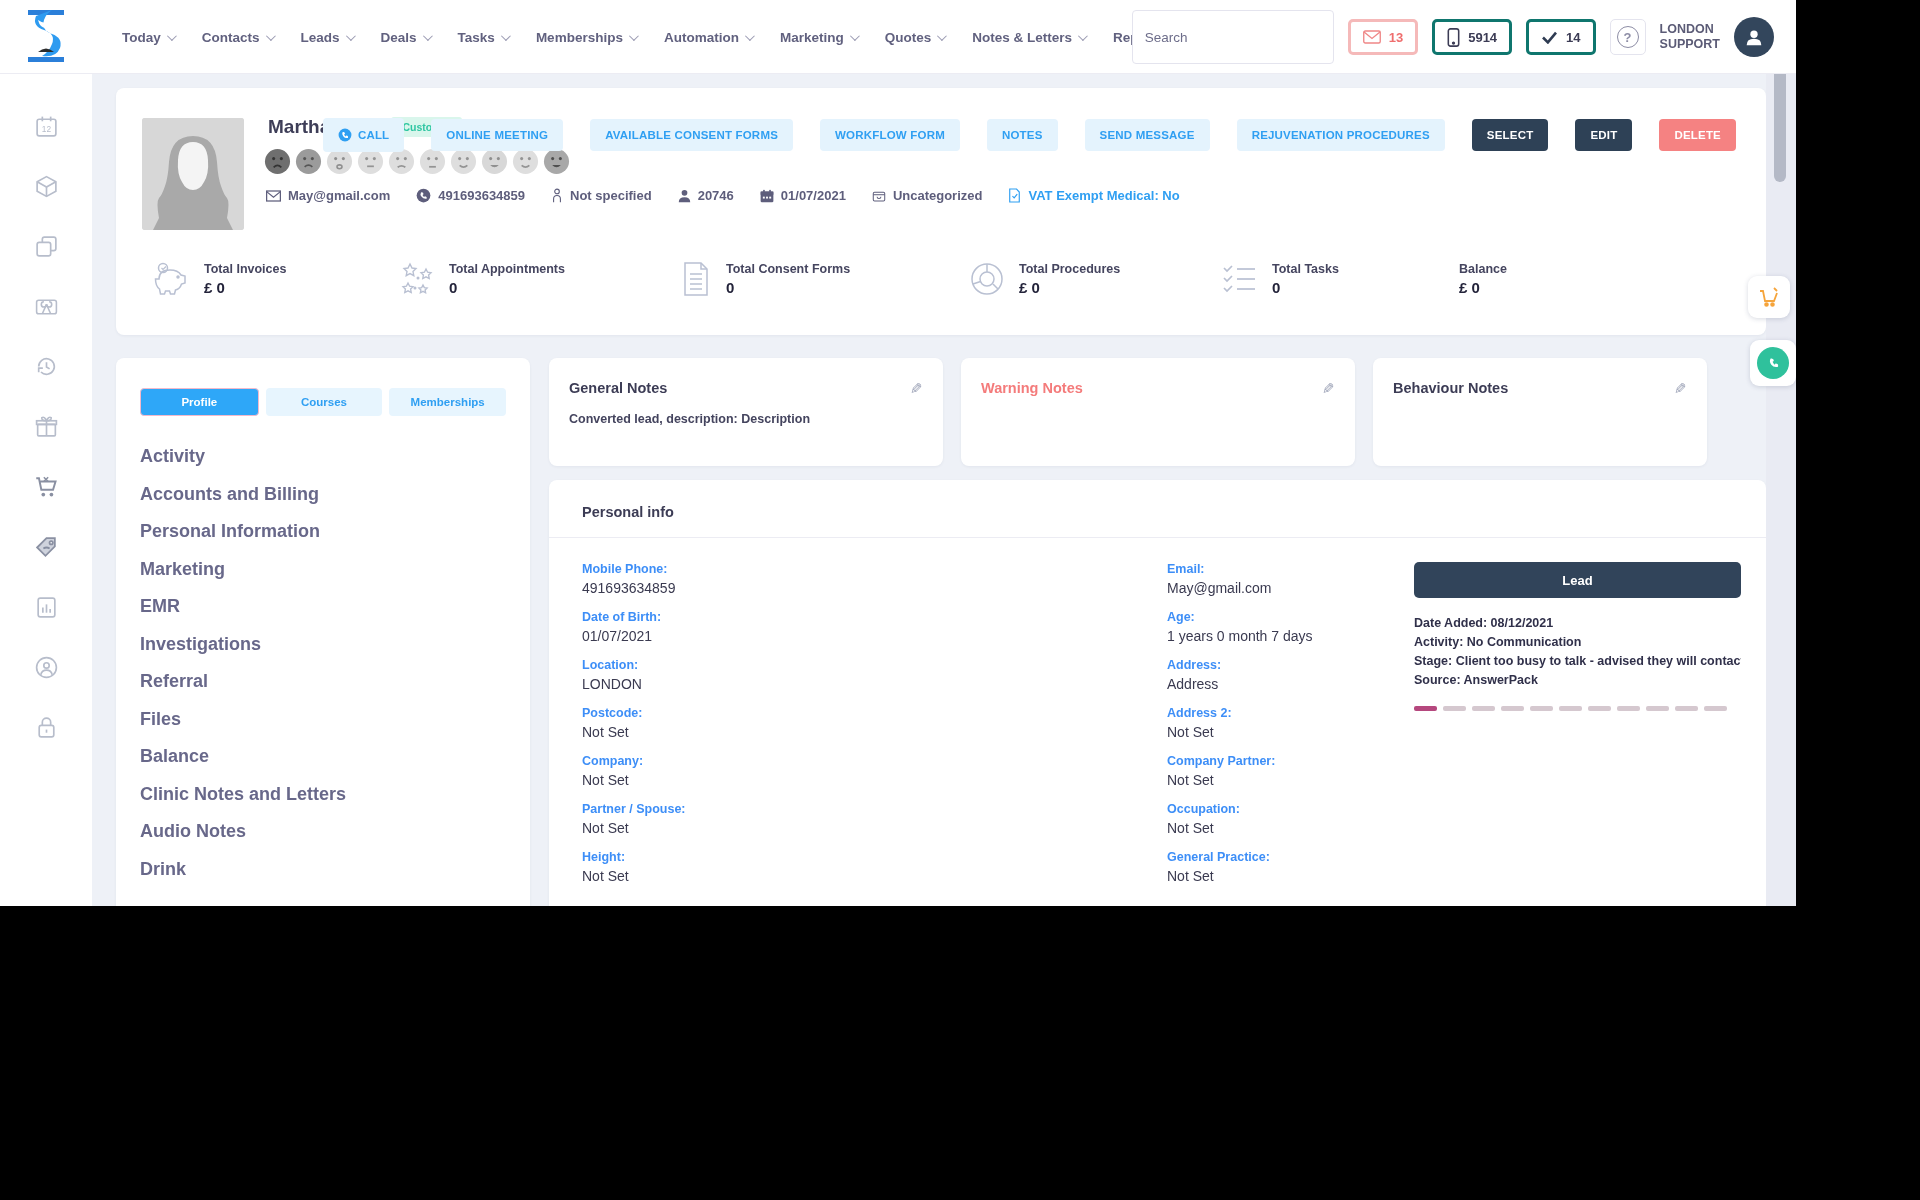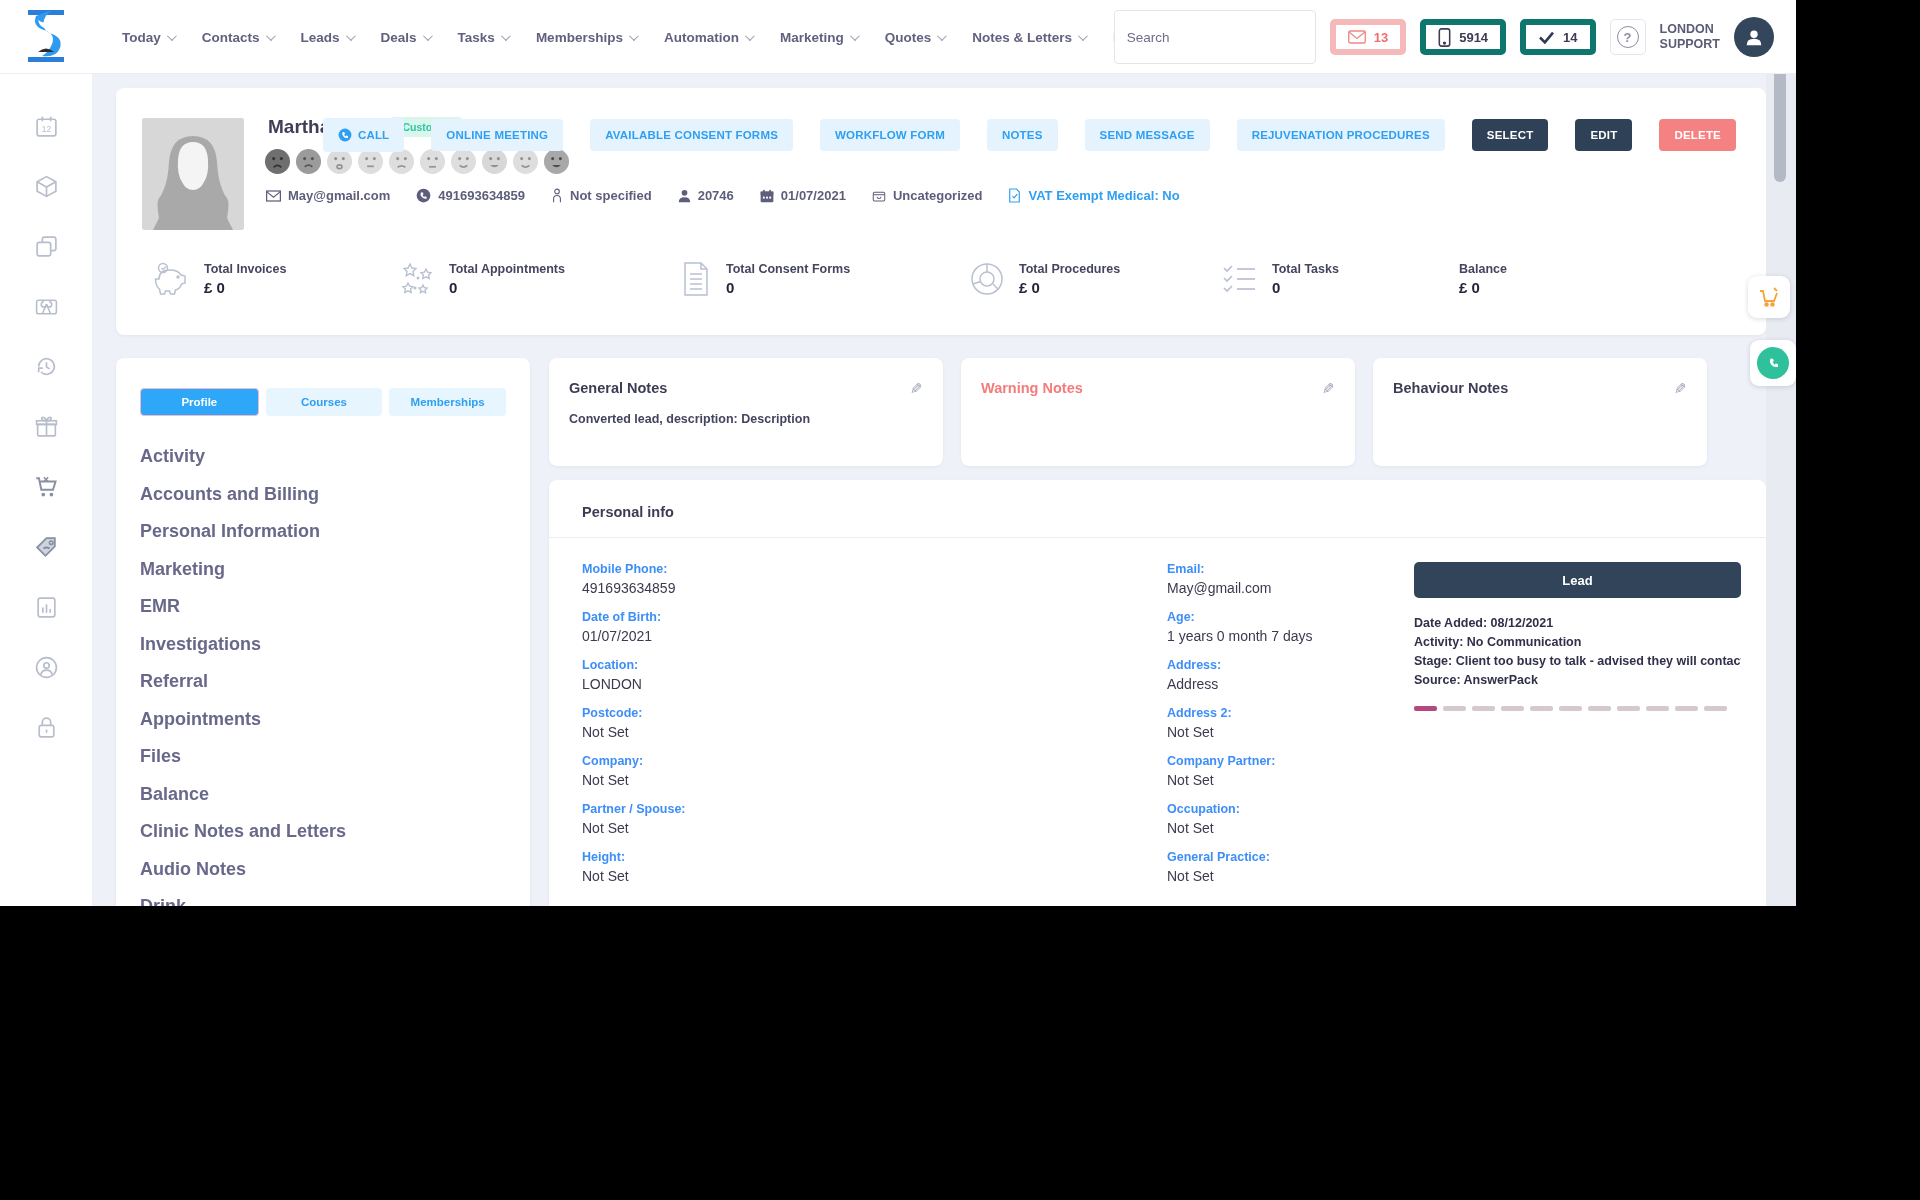--- a/index.html
+++ b/index.html
@@ -9,21 +9,21 @@
   
   .navbar { position:absolute; left:0; top:0; width:1796px; height:74px; background:#fff; border-bottom:1px solid #ececf3; z-index:30; display:flex; align-items:center; }
   .logo { position:absolute; left:22px; top:8px; width:48px; height:56px; }
   .nav-menu { position:absolute; left:122px; top:0; height:74px; display:flex; align-items:center; gap:28px; }
   .nav-item { display:flex; align-items:center; gap:6px; font-size:13.5px; color:#61617f; font-weight:700; cursor:pointer; white-space:nowrap; }
   .chev { width:7px; height:7px; border-right:1.6px solid #9a9ab2; border-bottom:1.6px solid #9a9ab2; transform:rotate(45deg) translateY(-2px); display:inline-block; }
   .nav-right { position:absolute; right:22px; top:0; height:74px; display:flex; align-items:center; gap:14px; }
   .searchbox { display:flex; align-items:center; width:202px; height:54px; border:1px solid #e4e4ee; border-radius:4px; overflow:hidden; background:#fff; }
   .searchbox input { flex:1; border:none; outline:none; padding:0 12px; font-size:13.5px; color:#61617f; font-family:"Liberation Sans", sans-serif; }
   .searchbox input::placeholder { color:#6d6d8a; }
-  .pillbadge { height:36px; border:6px solid #0f766e; border-radius:5px; display:flex; align-items:center; gap:8px; padding:0 12px; font-size:13px; font-weight:700; color:#3c3c55; background:#fff; cursor:pointer; }
+  .pillbadge { height:36px; border:3px solid #0f766e; border-radius:5px; display:flex; align-items:center; gap:8px; padding:0 12px; font-size:13px; font-weight:700; color:#3c3c55; background:#fff; cursor:pointer; }
   .pillbadge.mail { border-color:#f5b9b9; color:#ef6e6e; }
   .help-badge { width:36px; height:36px; border:1px solid #e4e4ee; border-radius:5px; display:flex; align-items:center; justify-content:center; cursor:pointer; }
   .help-q { width:22px; height:22px; border:1.6px solid #8d8da5; border-radius:50%; color:#8d8da5; font-size:13px; font-weight:700; display:flex; align-items:center; justify-content:center; }
   .loc { font-size:12.5px; font-weight:700; color:#5b5b76; line-height:15px; }
   .avatar-btn { width:40px; height:40px; border-radius:50%; background:#33465c; display:flex; align-items:center; justify-content:center; cursor:pointer; }
 
   
   .rail { position:absolute; left:0; top:74px; width:92px; height:832px; background:#fff; z-index:20; display:flex; flex-direction:column; align-items:center; padding-top:40px; gap:35px; }
   .rail svg { color:#b7bdcb; cursor:pointer; }
   .rail .darker { color:#8a90a2; }
@@ -502,21 +502,20 @@
       <div class="tab">Memberships</div>
     </div>
     <div class="menu">
       <div class="menu-item">Activity</div>
       <div class="menu-item">Accounts and Billing</div>
       <div class="menu-item">Personal Information</div>
       <div class="menu-item">Marketing</div>
       <div class="menu-item">EMR</div>
       <div class="menu-item">Investigations</div>
       <div class="menu-item">Referral</div>
-      <div class="menu-item">Appointments</div>
       <div class="menu-item">Files</div>
       <div class="menu-item">Balance</div>
       <div class="menu-item">Clinic Notes and Letters</div>
       <div class="menu-item">Audio Notes</div>
       <div class="menu-item">Drink</div>
     </div>
   </div>
 
   <div class="card note-general">
     <div class="note-head">

